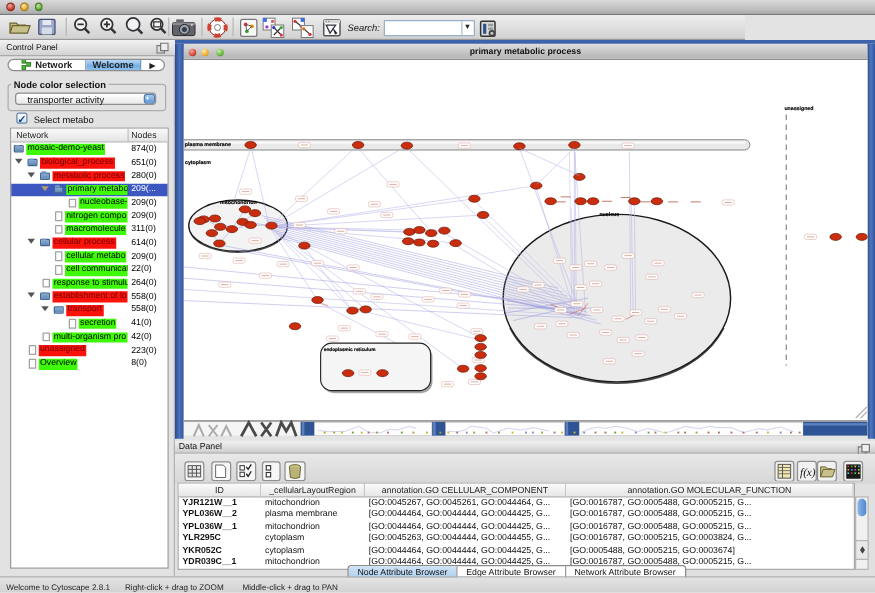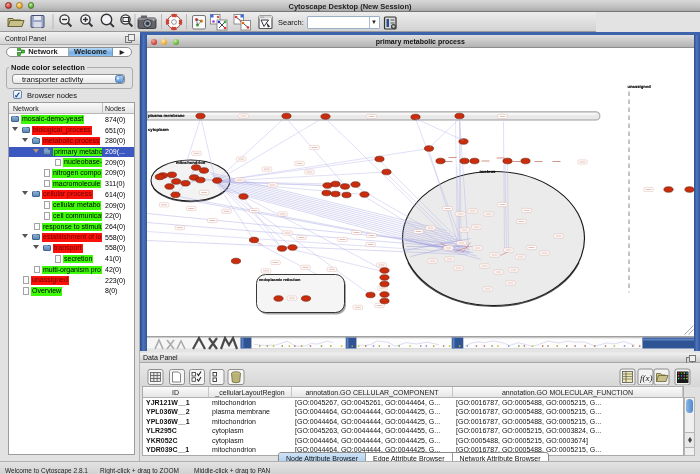--- a/index.html
+++ b/index.html
@@ -6,21 +6,21 @@
 body{font-family:"Liberation Sans",sans-serif;background:#e3e3e3;position:relative;}
 .abs{position:absolute;}
 
 #titlebar{left:0;top:0;width:700px;height:12px;background:linear-gradient(#d9d9d9,#bdbdbd 70%,#a9a9a9);border-bottom:1px solid #777;}
 #titlebar .tl{position:absolute;top:2.3px;width:6.8px;height:6.8px;border-radius:50%;}
 #titlebar .t1{left:4.8px;background:radial-gradient(circle at 35% 30%,#f0a8a0,#d64438 60%,#9a1f15);border:0.5px solid #8d2d24;}
 #titlebar .t2{left:16px;background:radial-gradient(circle at 35% 30%,#ffe9b0,#eead33 60%,#c07c18);border:0.5px solid #a77b25;}
 #titlebar .t3{left:27.5px;background:radial-gradient(circle at 35% 30%,#c8f0a8,#68b83c 60%,#3e7d1e);border:0.5px solid #4e7d2c;}
 #titlebar .ttl{position:absolute;top:1.5px;left:0;width:100%;text-align:center;font-size:7.5px;font-weight:bold;color:#222;}
 
-#toolbar{left:0;top:12px;width:596px;height:20px;background:linear-gradient(#ededed,#d2d2d2);border-bottom:1px solid #9a9a9a;}
+#toolbar{left:0;top:12px;width:596px;height:20px;background:linear-gradient(#ededed,#d2d2d2);border-bottom:1px solid #9a9a9a;font-style:italic;}
 #toolbar svg{position:absolute;top:2px;}
 #searchlbl{position:absolute;left:278px;top:6px;font-size:7.5px;color:#111;}
 #searchbox{position:absolute;left:306.5px;top:4px;width:73px;height:13px;background:#fff;border:1px solid #9ab0c8;border-radius:1px;}
 #searcharrow{position:absolute;right:0;top:0;width:10px;height:11px;border-left:1px solid #aebed0;font-size:6px;color:#222;text-align:center;line-height:11px;}
 
 #cpanel{left:0;top:32px;width:140px;height:429px;background:#e2e2e2;border-right:1px solid #b3b3b3;}
 #cphead{position:absolute;left:0;top:0;width:140px;height:13px;background:linear-gradient(#f2f2f2,#d3d3d3);border-bottom:1px solid #aaa;}
 #cphead span{position:absolute;left:5px;top:3px;font-size:6.8px;color:#111;}
 #tabpill{position:absolute;left:6px;top:14.5px;width:126px;height:10.5px;background:#fff;border:1px solid #8e8e8e;border-radius:5px;overflow:hidden;display:flex;}
 .tabseg{height:100%;font-size:7.5px;font-weight:bold;color:#222;display:flex;align-items:center;justify-content:center;}
@@ -84,21 +84,20 @@
 .dtab+.dtab{border-left:1px solid #999;}
 
 #status{left:0;top:461px;width:700px;height:13px;background:linear-gradient(#e3e3e3,#d2d2d2);border-top:1px solid #b0b0b0;font-size:6.5px;color:#222;}
 #status span{position:absolute;top:4.5px;}
 </style></head>
 <body>
 <div class="abs" id="titlebar">
   <div class="tl t1"></div>
     <div class="tl t2"></div>
     <div class="tl t3"></div>
-  <div class="ttl">Cytoscape Desktop (New Session)</div>
 </div>
 <div class="abs" id="toolbar">
 <svg width="700" height="20" viewBox="0 0 700 20" style="position:absolute;left:0;top:0;">
   <path d="M 8 14.5 L 10 8.5 L 24 8.5 L 22 14.5 Z M 8 14.5 L 8 6.5 L 13 6.5 L 14.5 8 L 21 8" fill="#c8c08a" stroke="#6b6430" stroke-width="1"></path>
   <rect x="31" y="3.5" width="13" height="12" rx="1" fill="#9aa7c8" stroke="#44506e" stroke-width="1"></rect>
       <rect x="34" y="4" width="7" height="4" fill="#e8e8f0"></rect>
       <rect x="33.5" y="10" width="8" height="5.5" fill="#d8dce8"></rect>
   <rect x="52.5" y="2" width="1" height="15" fill="#b8b8b8"></rect>
   <g>
         <circle cx="64.5" cy="7.5" r="4.6" fill="#f4f4f8" stroke="#333" stroke-width="1.4"></circle>
@@ -192,21 +191,21 @@
           <rect x="4.5" y="3" width="3" height="3" fill="#44bb33" stroke="#1c6a1c" stroke-width="0.6"></rect>
           <rect x="0.5" y="5.5" width="3" height="3" fill="#44bb33" stroke="#1c6a1c" stroke-width="0.6"></rect>
         </svg>Network</div>
     <div class="tabseg" id="seg2">Welcome</div>
     <div class="tabseg" id="seg3">▶</div>
   </div>
   <div id="grpbox"></div>
     <div id="grplbl">Node color selection</div>
   <div id="combo">transporter activity<div id="combobtn"></div></div>
   <div id="chk">✓</div>
-    <div id="chklbl">Browser nodes</div>
+    <div id="chklbl">Select metabo</div>
   <div id="treebox">
     <div id="treehdr">
         <span class="h1">Network</span>
         <span class="h2">Nodes</span>
         <div class="hd"></div>
       </div>
     <div id="treerows">
     <div class="trow" style="top:11.3px;">
           <span class="fld" style="left:2px;"></span>
           <span class="lb g" style="left:12px;max-width:81px;overflow:hidden;">mosaic-demo-yeast</span>

